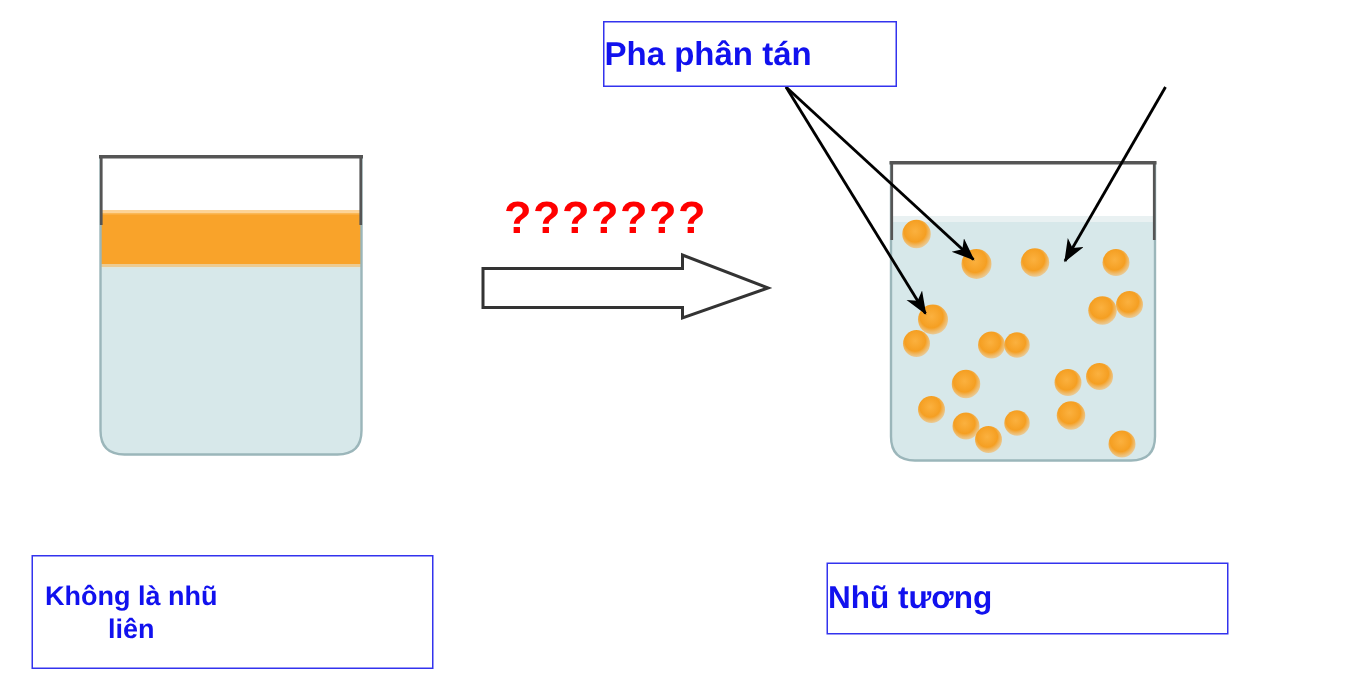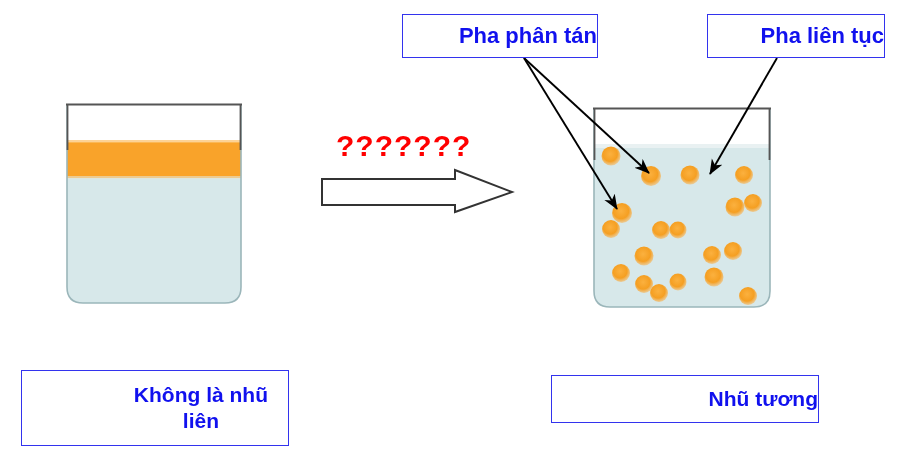--- a/index.html
+++ b/index.html
@@ -26,21 +26,21 @@
   }
   .label-box {
     position: absolute;
     box-sizing: border-box;
     background: #ffffff;
     border: 1.5px solid #3333ee;
     color: #1111ee;
     font-weight: bold;
     display: flex;
     align-items: center;
-    justify-content: flex-end;
+    justify-content: flex-start;
     text-align: center;
     line-height: 1.25;
     z-index: 6;
   }
   #label-pha-phan-tan {
     left: 402px;
     top: 14px;
     width: 196px;
     height: 44px;
     font-size: 22px;
@@ -50,22 +50,22 @@
     top: 14px;
     width: 178px;
     height: 44px;
     font-size: 22px;
   }
   #label-khong-la-nhu-tuong {
     left: 21px;
     top: 370px;
     width: 268px;
     height: 76px;
-    font-size: 21px;
-    padding: 0 20px;
+    font-size: 18px;
+    padding: 0 8px;
   }
   #label-nhu-tuong {
     left: 551px;
     top: 375px;
     width: 268px;
     height: 48px;
     font-size: 21px;
   }
   #question-marks {
     position: absolute;
@@ -157,23 +157,20 @@
       <line x1="524" y1="58" x2="649" y2="173" stroke="#000000" stroke-width="1.9" marker-end="url(#pointer-head)"></line>
       <line x1="524" y1="58" x2="617" y2="209" stroke="#000000" stroke-width="1.9" marker-end="url(#pointer-head)"></line>
       <line x1="777" y1="58" x2="710" y2="174" stroke="#000000" stroke-width="1.9" marker-end="url(#pointer-head)"></line>
     </g>
   </svg>
 
   <div class="label-box" id="label-pha-phan-tan">
     <span>Pha phân tán</span>
   </div>
 
-  <div class="label-box" id="label-pha-lien-tuc">
-    <span>Pha liên tục</span>
-  </div>
 
   <div class="label-box" id="label-khong-la-nhu-tuong">
     <span>
       <span>Không là nhũ</span><br>
       <span>liên</span>
     </span>
   </div>
 
   <div class="label-box" id="label-nhu-tuong">
     <span>Nhũ tương</span>

